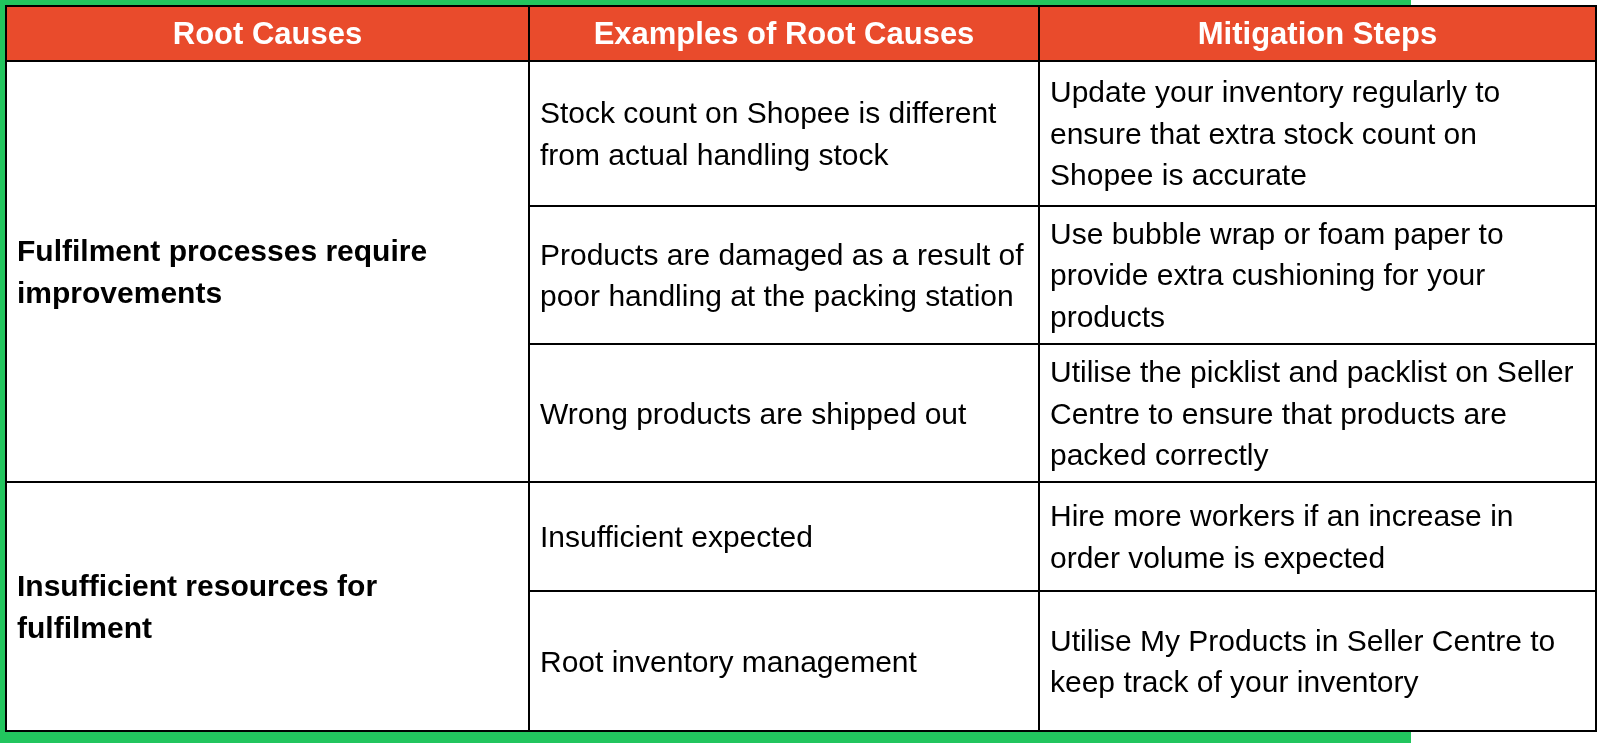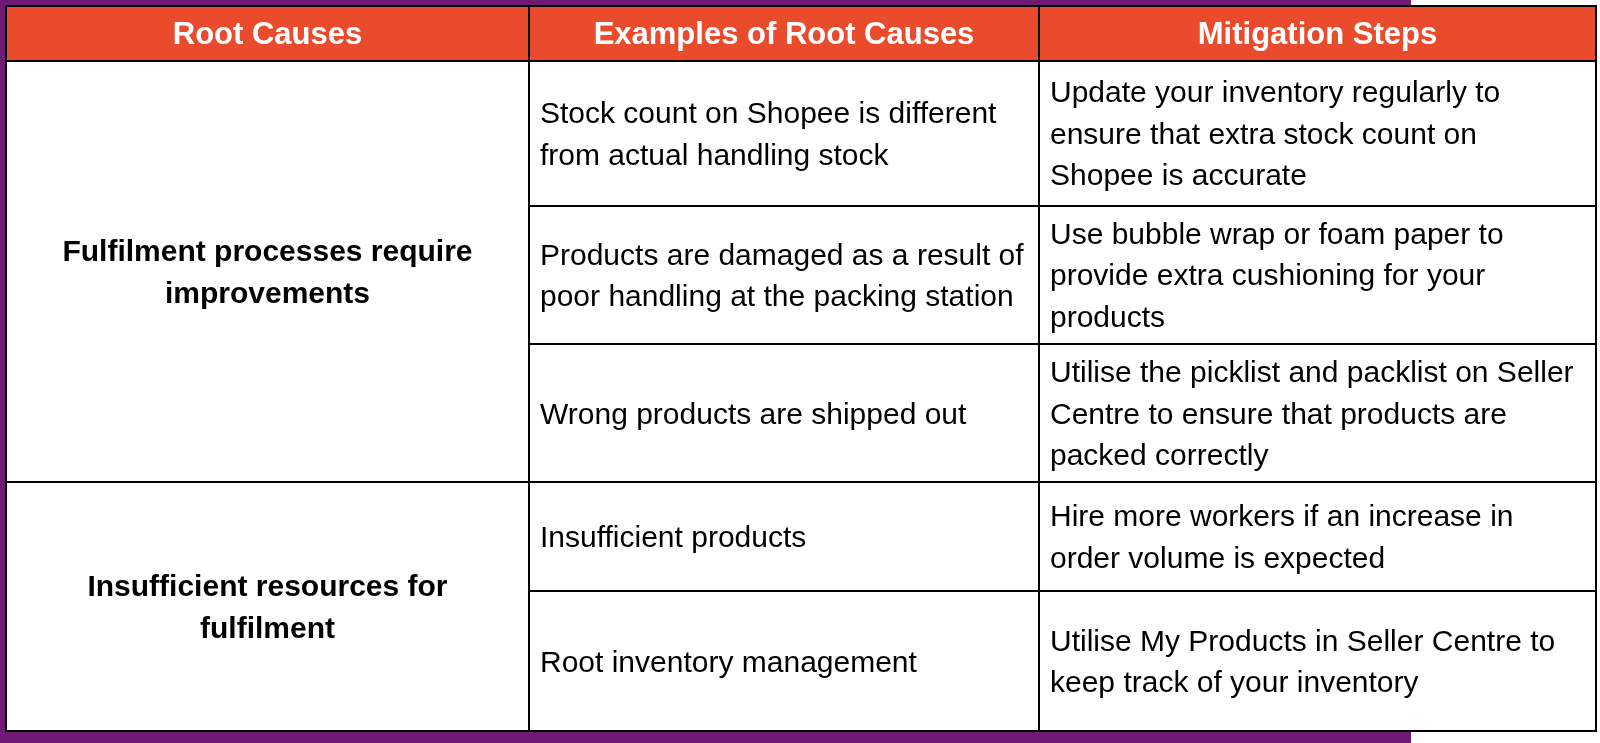--- a/index.html
+++ b/index.html
@@ -5,21 +5,21 @@
   html, body {
     margin: 0;
     padding: 0;
     background: #ffffff;
     font-family: "Liberation Sans", "DejaVu Sans", sans-serif;
   }
   .table-frame {
     width: 1411px;
     height: 743px;
     box-sizing: border-box;
-    background: #701a75;
+    background: #22c55e;
     padding: 5px 5px 16px 5px;
   }
   table.root-cause-table {
     width: 100%;
     height: 100%;
     border-collapse: collapse;
     table-layout: fixed;
     background: #ffffff;
   }
   col.col-causes      { width: 523px; }
@@ -43,21 +43,20 @@
   td.body-cell {
     color: #000000;
     font-size: 30px;
     line-height: 1.38;
     text-align: left;
     padding: 6px 10px;
     background: #ffffff;
   }
   td.group-cell {
     font-weight: bold;
-    text-align: center;
   }
   tr.row-1 { height: 145px; }
   tr.row-2 { height: 134px; }
   tr.row-3 { height: 137px; }
   tr.row-4 { height: 109px; }
   tr.row-5 { height: 140px; }
 </style>
 </head>
 <body>
 
@@ -84,21 +83,21 @@
       <tr class="row-2">
         <td class="body-cell">Products are damaged as a result of poor handling at the packing station</td>
         <td class="body-cell">Use bubble wrap or foam paper to provide extra cushioning for your products</td>
       </tr>
       <tr class="row-3">
         <td class="body-cell">Wrong products are shipped out</td>
         <td class="body-cell">Utilise the picklist and packlist on Seller Centre to ensure that products are packed correctly</td>
       </tr>
       <tr class="row-4">
         <td class="body-cell group-cell" rowspan="2">Insufficient resources for fulfilment</td>
-        <td class="body-cell">Insufficient products</td>
+        <td class="body-cell">Insufficient expected</td>
         <td class="body-cell">Hire more workers if an increase in order volume is expected</td>
       </tr>
       <tr class="row-5">
         <td class="body-cell">Root inventory management</td>
         <td class="body-cell">Utilise My Products in Seller Centre to keep track of your inventory</td>
       </tr>
     </tbody>
   </table>
 </div>
 

